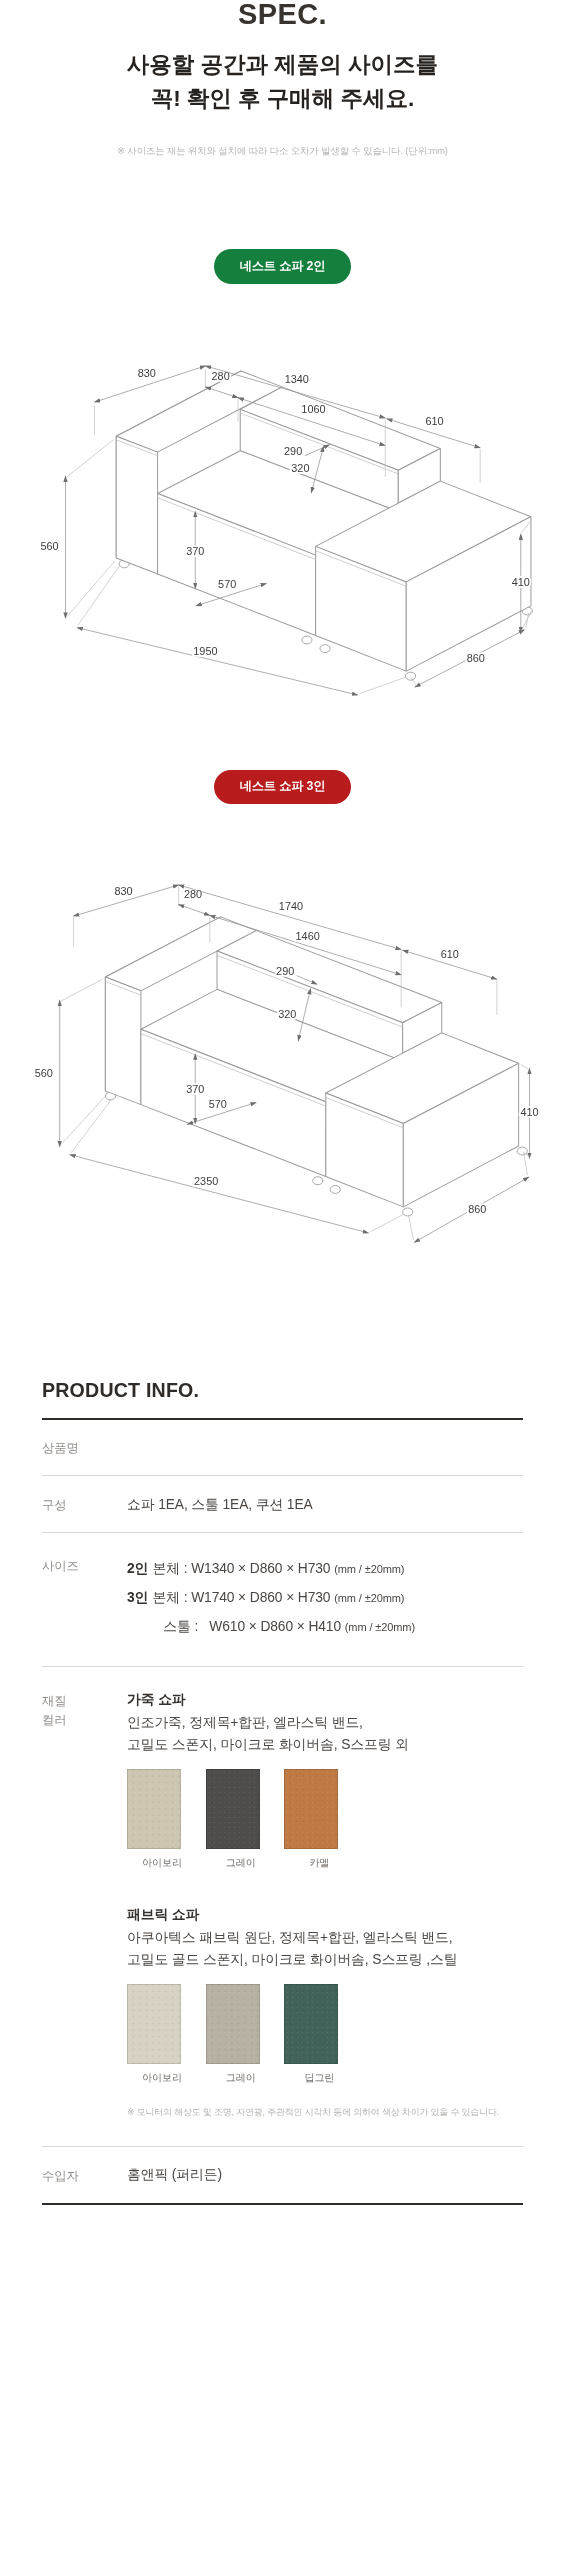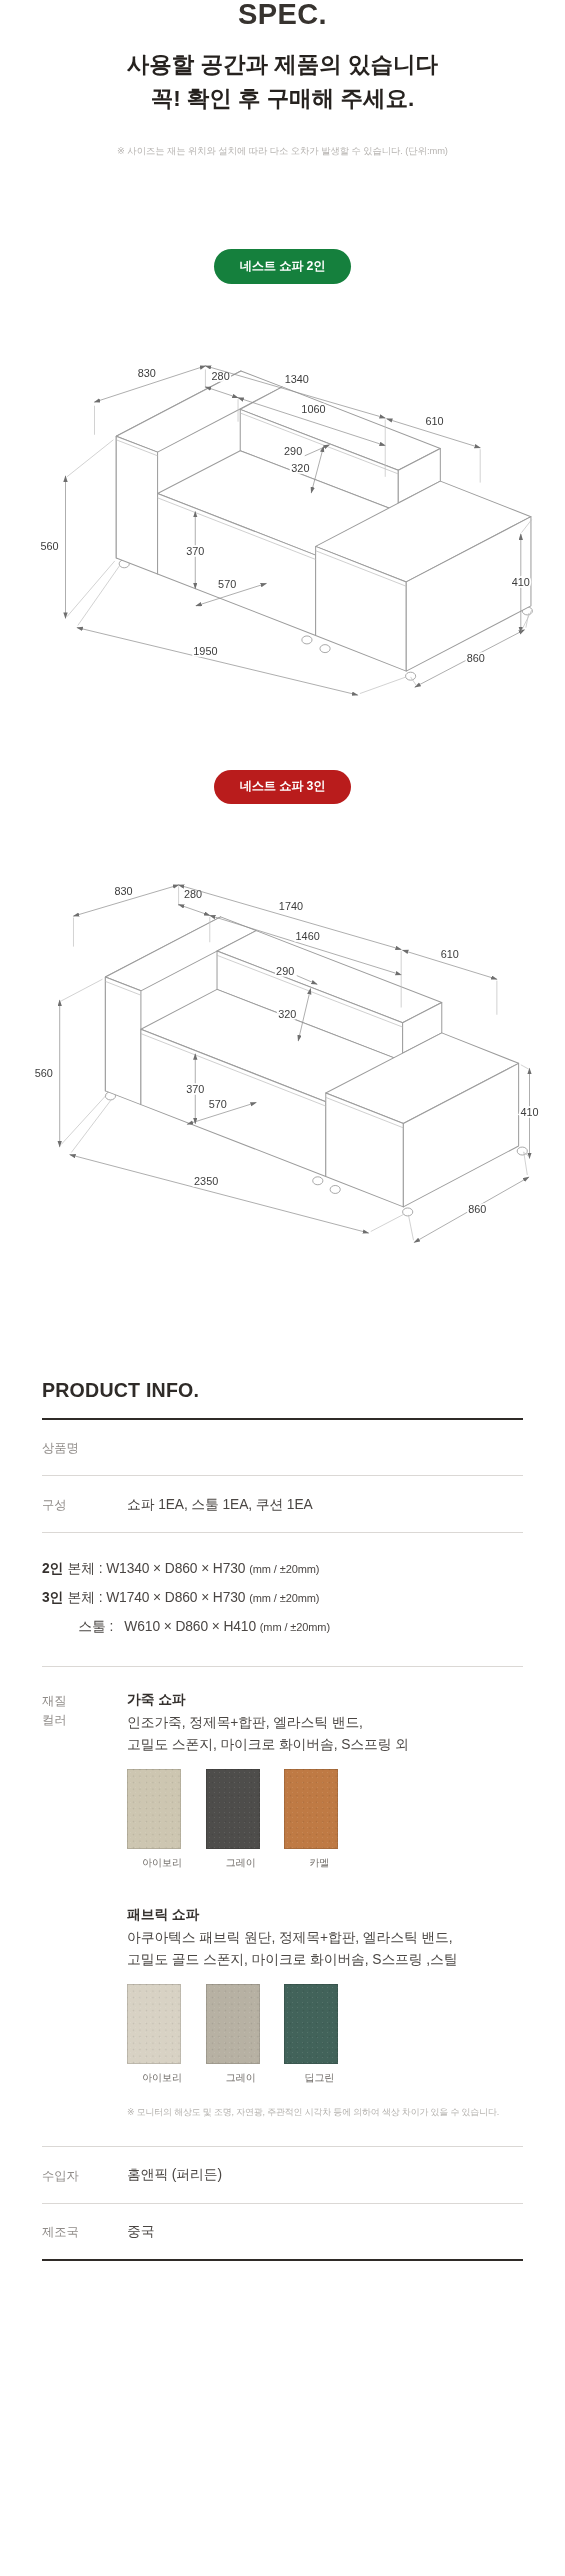--- a/index.html
+++ b/index.html
@@ -53,21 +53,21 @@
   .mat-block2{margin-top:33px;}
   .color-note{margin-top:19px;font-size:9px;color:#b5b2ae;letter-spacing:-0.2px;}
 </style>
 </head>
 <body>
 
 <div class="page">
 
   <section class="spec">
     <h1 class="spec-title">SPEC.</h1>
-    <p class="spec-sub"><span>사용할 공간과 제품의 있습니다</span><br><span>꼭! 확인 후 구매해 주세요.</span></p>
+    <p class="spec-sub"><span>사용할 공간과 제품의 사이즈를</span><br><span>꼭! 확인 후 구매해 주세요.</span></p>
     <p class="spec-note">※ 사이즈는 재는 위치와 설치에 따라 다소 오차가 발생할 수 있습니다.  (단위:mm)</p>
   </section>
 
   <div class="badge" style="background-color: #15803d;">네스트 쇼파 2인</div>
 
   <svg class="diagram" width="522" height="406" viewBox="0 0 720 560">
     <defs>
       <marker id="arrA" markerWidth="12" markerHeight="10" refX="8" refY="3" orient="auto-start-reverse" markerUnits="userSpaceOnUse">
         <path d="M0,0L9,3L0,6Z" fill="#6e6e6e"></path>
       </marker>
@@ -217,20 +217,21 @@
     <div class="row">
       <div class="row-label">상품명</div>
     </div>
 
     <div class="row">
       <div class="row-label">구성</div>
       <div class="row-content">쇼파 1EA, 스툴 1EA, 쿠션 1EA</div>
     </div>
 
     <div class="row sizes">
+      <div class="row-label">사이즈</div>
       <div class="row-content">
         <div class="size-line"><span class="sz-prefix">2인</span><span class="sz-body">본체 : W1340 × D860 × H730 </span><span class="sz-unit">(mm / ±20mm)</span></div>
         <div class="size-line"><span class="sz-prefix">3인</span><span class="sz-body">본체 : W1740 × D860 × H730 </span><span class="sz-unit">(mm / ±20mm)</span></div>
         <div class="size-line"><span class="sz-prefix"></span><span class="sz-body">스툴 :   W610 × D860 × H410 </span><span class="sz-unit">(mm / ±20mm)</span></div>
       </div>
     </div>
 
     <div class="row material">
       <div class="row-label">
         <div>재질</div>
@@ -280,20 +281,16 @@
 
         <div class="color-note">※ 모니터의 해상도 및 조명, 자연광, 주관적인 시각차 등에 의하여 색상 차이가 있을 수 있습니다.</div>
       </div>
     </div>
 
     <div class="row">
       <div class="row-label">수입자</div>
       <div class="row-content">홈앤픽 (퍼리든)</div>
     </div>
 
-    <div class="row">
-      <div class="row-label">제조국</div>
-      <div class="row-content">중국</div>
-    </div>
   </section>
 
 </div>
 
 
 </body></html>

